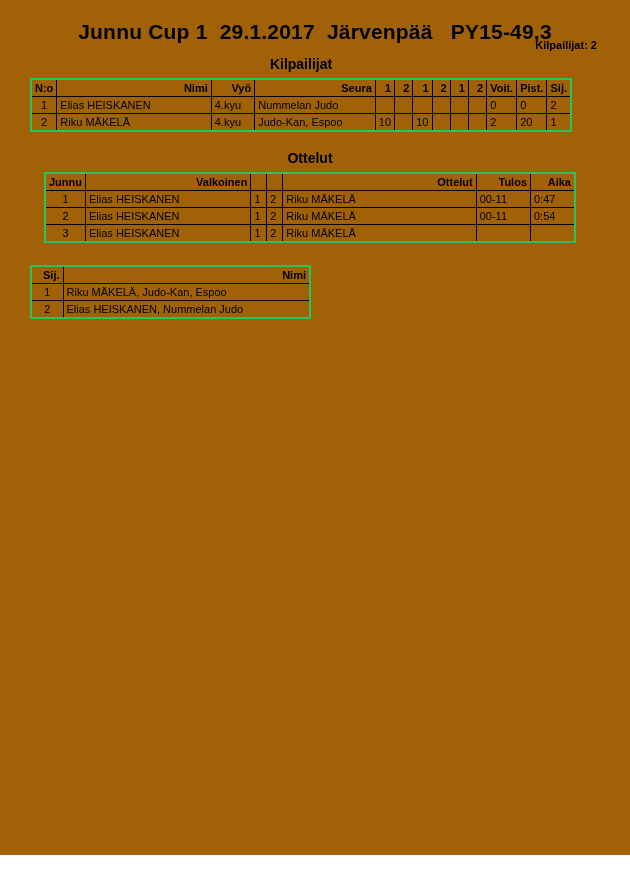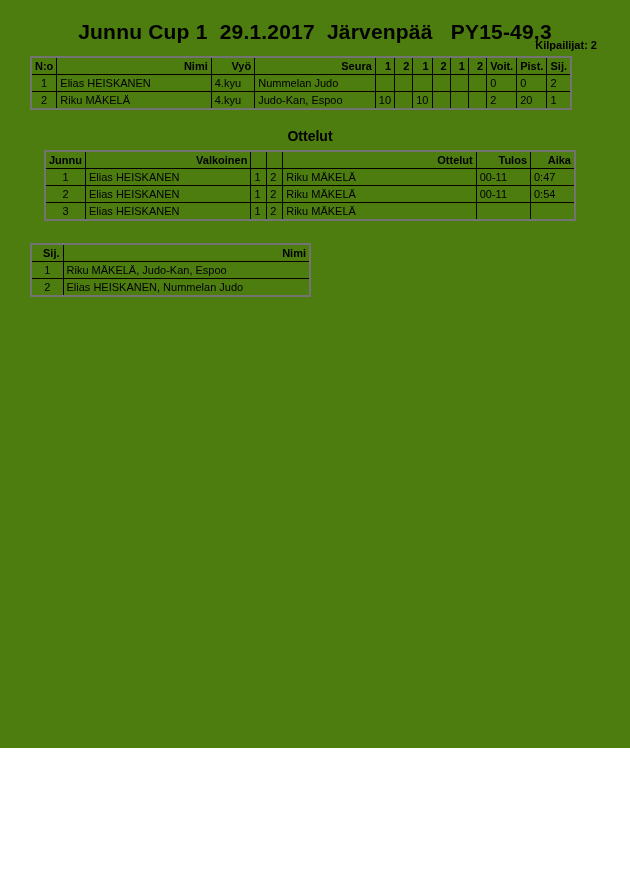--- a/index.html
+++ b/index.html
@@ -1,19 +1,19 @@
 <!DOCTYPE html>
 <html><head>
 <meta charset="utf-8">
 <style>
   html, body { margin: 0; padding: 0; background: #ffffff; }
   .page {
     width: 630px;
-    height: 748px;
-    background: #4d7c0f;
+    height: 855px;
+    background: #a16207;
     position: relative;
     font-family: "Liberation Sans", sans-serif;
     color: #000;
     overflow: hidden;
   }
   .doc-title {
     padding-top: 20px;
     text-align: center;
     font-size: 21px;
     font-weight: bold;
@@ -36,21 +36,21 @@
     text-align: center;
     margin-bottom: 6px;
   }
   .sec-kilpailijat { width: 542px; margin-top: 12px; }
   .sec-ottelut    { width: 532px; margin-top: 18px; margin-left: 44px; }
   .sec-tulokset   { width: 285px; margin-top: 22px; }
 
   table {
     border-collapse: collapse;
     table-layout: fixed;
-    border: 2px solid #737373;
+    border: 2px solid #22c55e;
     padding-left: 28px;
   }
   td, th {
     border: 1px solid #000;
     font-size: 11px;
     height: 16px;
     padding: 0 3px;
     white-space: nowrap;
     overflow: hidden;
     vertical-align: middle;
@@ -66,20 +66,21 @@
 </head>
 <body>
 
 <div class="page">
 
   <div class="doc-title">Junnu Cup 1  29.1.2017  Järvenpää   PY15-49,3</div>
 
   <div class="competitor-count">Kilpailijat: 2</div>
 
   <div class="section sec-kilpailijat">
+    <div class="section-heading">Kilpailijat</div>
     <table>
       <colgroup>
         <col style="width:22px">
           <col style="width:163px">
           <col style="width:45px">
           <col style="width:125px">
         <col style="width:19px">
           <col style="width:19px">
           <col style="width:19px">
           <col style="width:19px">

